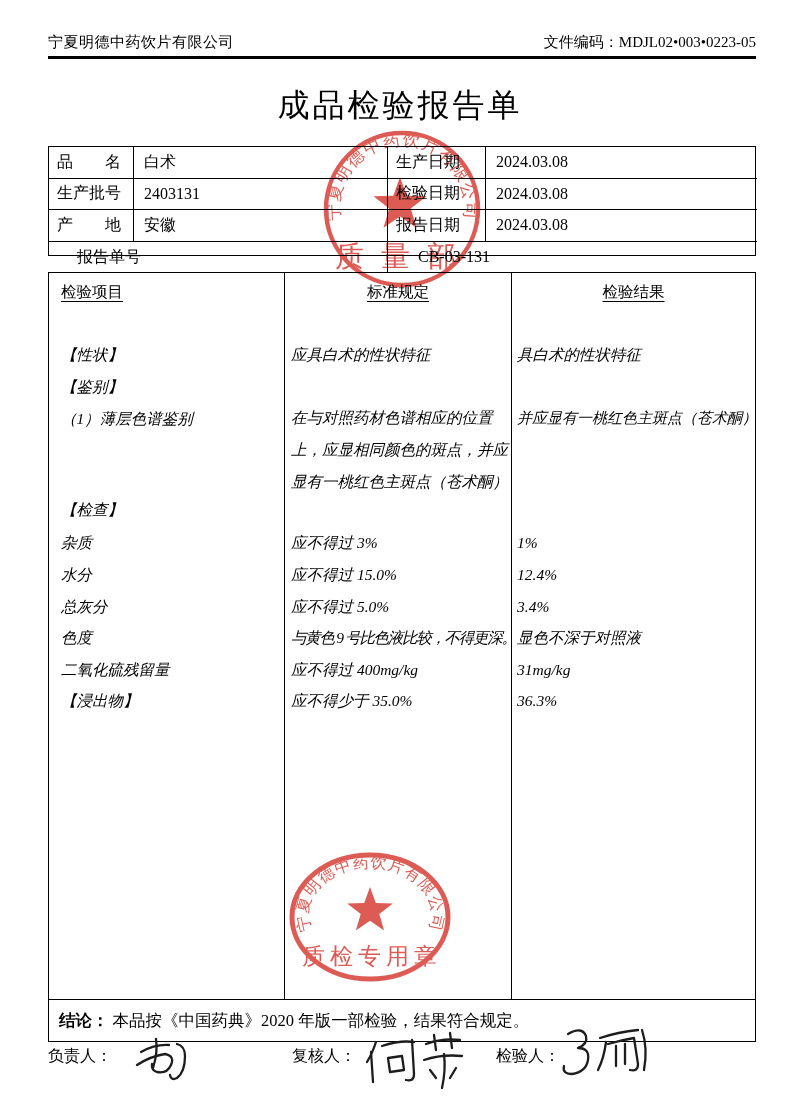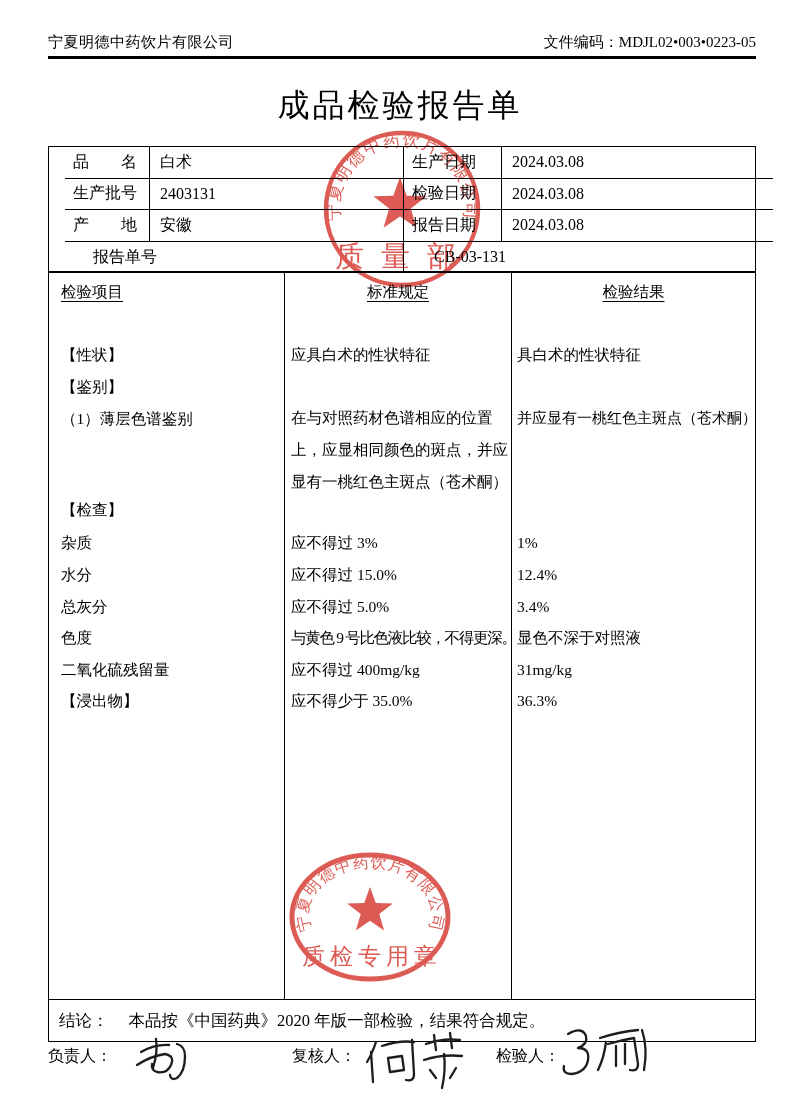--- a/index.html
+++ b/index.html
@@ -9,41 +9,41 @@
   
   .hdr-left{position:absolute;left:48px;top:33px;font-size:15px;letter-spacing:.5px;}
   .hdr-right{position:absolute;right:44px;top:33px;font-size:15px;}
   .rule{position:absolute;left:48px;top:56px;width:708px;height:3px;background:#000;}
 
   
   .title{position:absolute;left:0;top:84px;width:100%;text-align:center;
          font-size:32px;font-weight:normal;letter-spacing:3px;}
 
   
-  .t1{position:absolute;left:48px;top:146px;width:708px;height:126px;
+  .t1{position:absolute;left:48px;top:146px;width:708px;height:110px;
       display:grid;grid-template-columns:85px 254px 98px 271px;
       grid-template-rows:repeat(4,31.5px);
-      border:1px solid #000;box-sizing:border-box;font-size:16px;padding-left:16px;}
+      border:1px solid #000;box-sizing:border-box;font-size:16px;}
   .t1 .cell{display:flex;align-items:center;padding-left:8px;box-sizing:border-box;overflow:hidden;}
   .t1 .val{padding-left:10px;}
   .br{border-right:1px solid #000;} .bb{border-bottom:1px solid #000;}
   .span2{grid-column:span 2;margin-left:20px;}
 
   
   .t2{position:absolute;left:48px;top:272px;width:708px;height:770px;
       border:1px solid #000;box-sizing:border-box;font-size:15.5px;}
   .vline{position:absolute;top:0;width:1px;height:726px;background:#000;}
   .t2h{position:absolute;top:9px;text-decoration:underline;text-underline-offset:4px;}
   .ctr{text-align:center;}
-  .ln{position:absolute;white-space:nowrap;line-height:17px;}
+  .ln{position:absolute;white-space:nowrap;line-height:17px;font-style:italic;}
   .wrap{white-space:normal;line-height:31.8px;width:227px;}
   .tight{letter-spacing:-1.3px;}
   .concl{position:absolute;left:0;top:726px;width:706px;height:43px;border-top:1px solid #000;
          display:flex;align-items:center;padding-left:10px;box-sizing:border-box;font-size:16.5px;}
-  .concl .lbl{font-weight:normal;margin-right:20px;text-align:center;}
+  .concl .lbl{font-weight:bold;margin-right:4px;text-align:center;}
 
   
   .stamp{position:absolute;mix-blend-mode:multiply;opacity:.82;}
 
   
   .sig-label{position:absolute;top:1046px;font-size:16px;}
   .sig{position:absolute;}
   .sig path{fill:none;stroke:#1d1d1d;stroke-width:2.3;stroke-linecap:round;stroke-linejoin:round;}
 </style>
 </head>

